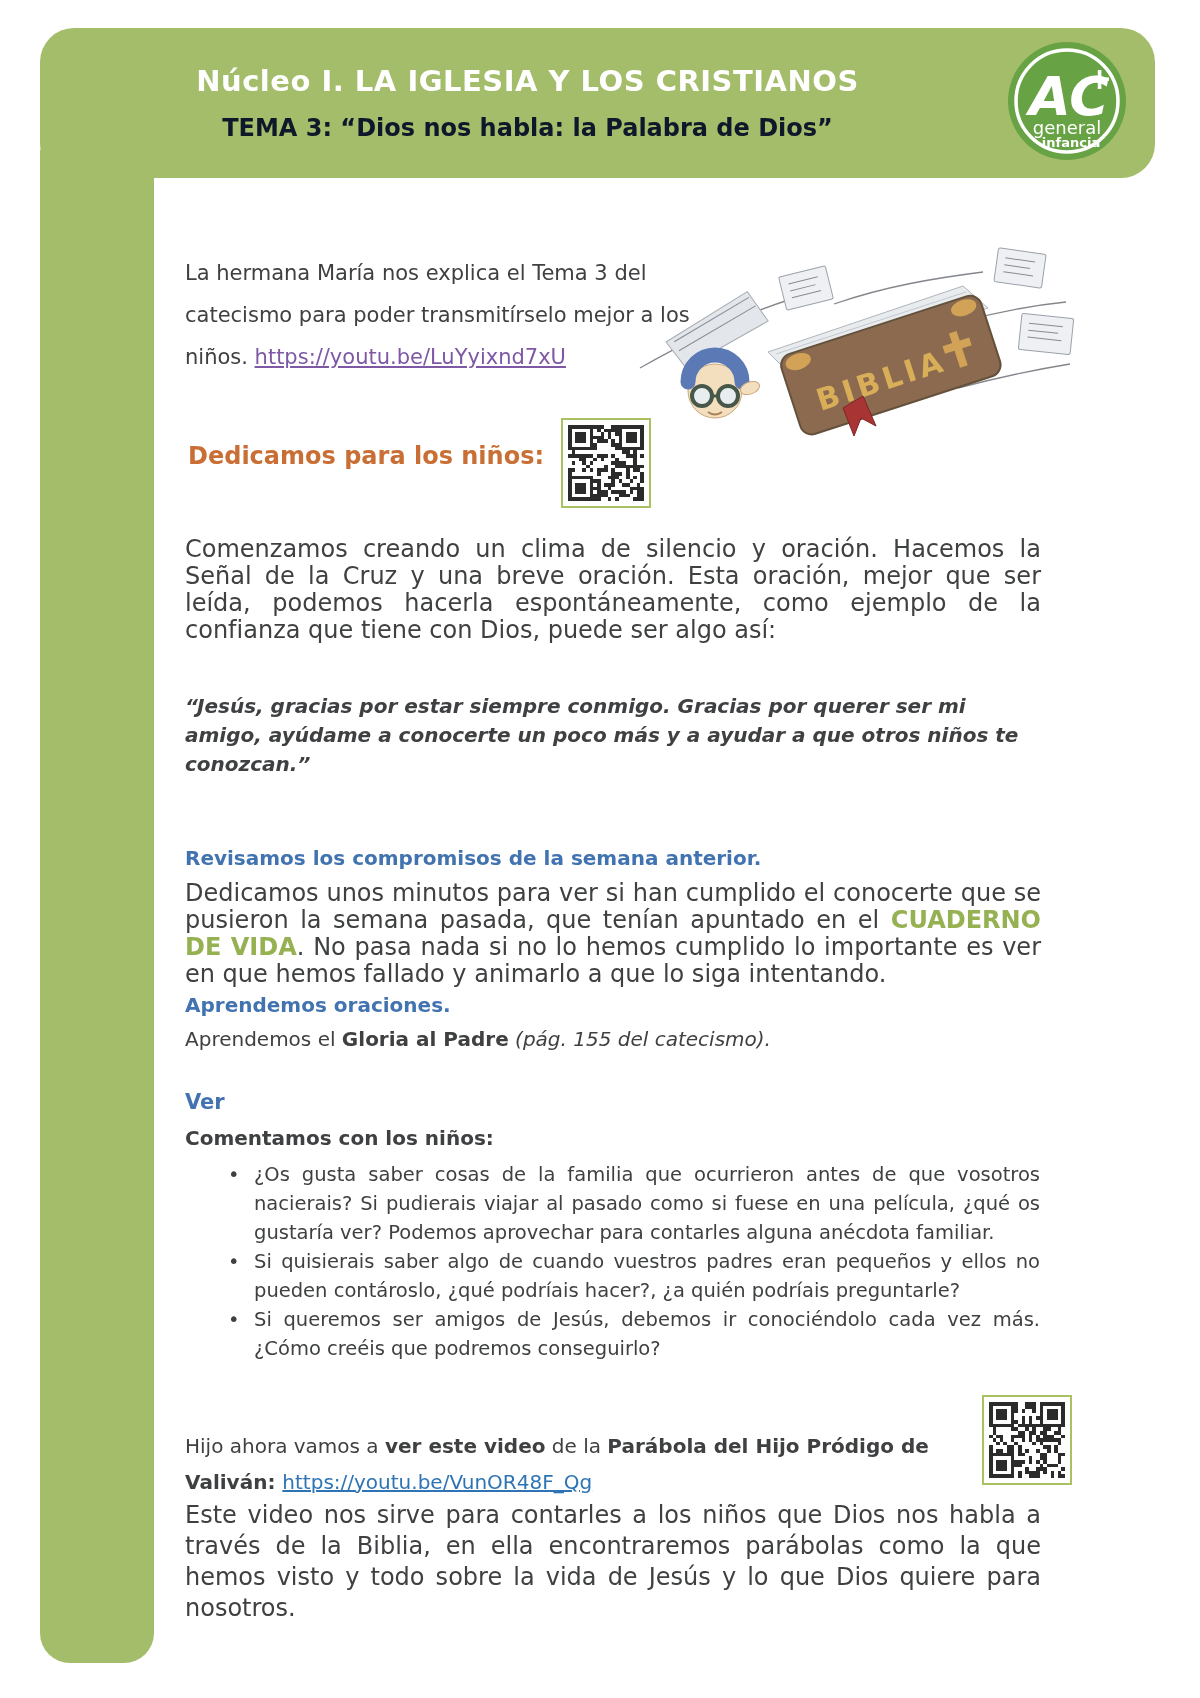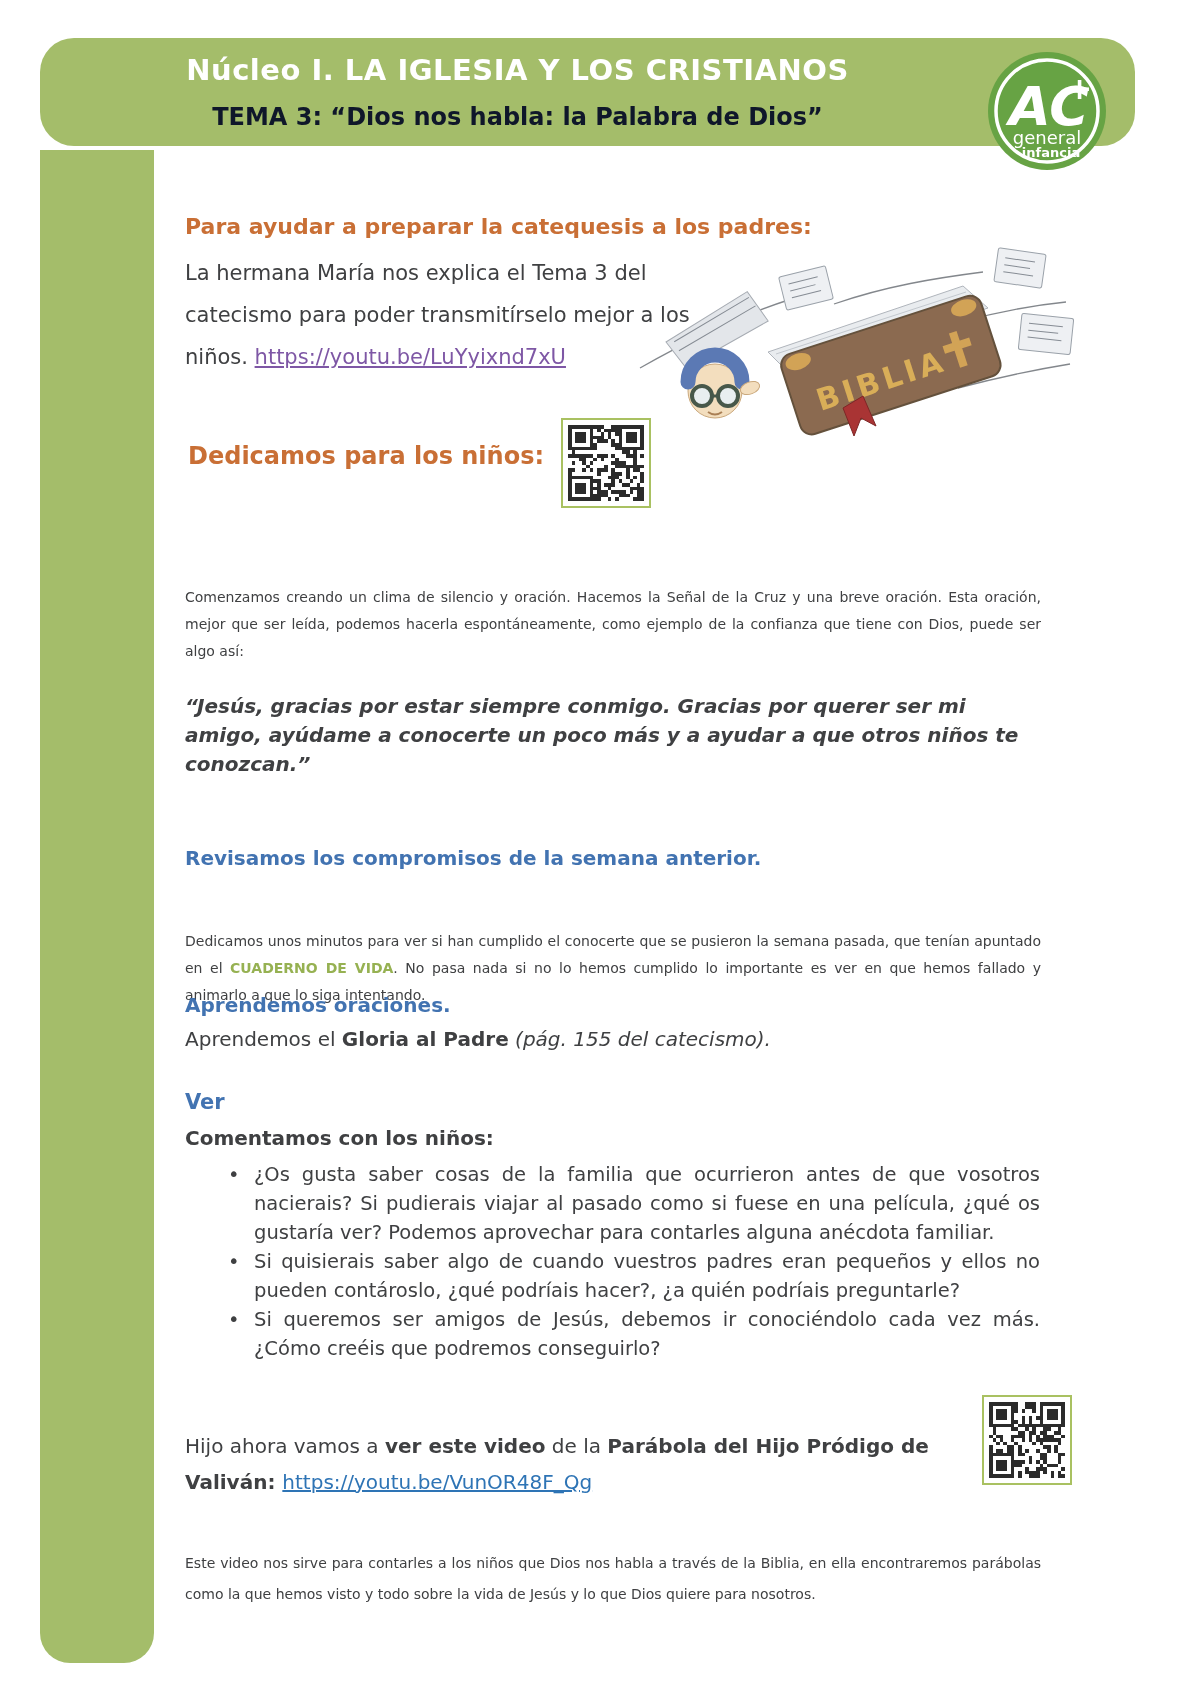--- a/index.html
+++ b/index.html
@@ -3,40 +3,40 @@
 <meta charset="utf-8">
 <style>
   html,body{margin:0;padding:0;background:#fff;}
   .page{
     position:relative;width:1200px;height:1698px;background:#fff;overflow:hidden;
     font-family:"DejaVu Sans","Liberation Sans",sans-serif;color:var(--body-text,#3f4042);
   }
   
   #side-strip{position:absolute;left:40px;top:150px;width:114px;height:1513px;
     background:var(--band-green,#a4bd6a);border-radius:0 0 30px 30px;}
-  #header-band{position:absolute;left:40px;top:38px;width:1095px;height:108px;
-    background:var(--band-green,#a4bd6a);border-radius:34px;}
+  #header-band{position:absolute;left:40px;top:28px;width:1095px;height:150px;
+    background:var(--band-green,#a4bd6a);border-radius:34px;padding-left:20px;}
   .titles{position:absolute;left:70px;right:210px;top:0;bottom:0;
     display:flex;flex-direction:column;justify-content:center;align-items:center;gap:16px;text-align:center;}
   #title1{color:#fff;font-weight:bold;font-size:29px;letter-spacing:.5px;white-space:nowrap;}
   #title2{color:#0f172a;font-weight:bold;font-size:24px;white-space:nowrap;}
   #logo{position:absolute;right:28px;top:13px;width:120px;height:120px;}
   .logo-bg{fill:var(--logo-green,#67a344);}
   .logo-ring{fill:none;stroke:#fff;stroke-width:3.5;}
   #logo text{fill:#fff;font-family:"DejaVu Sans",sans-serif;}
   .logo-ac{font-size:54px;font-weight:bold;font-style:italic;}
   .logo-plus{font-size:30px;font-weight:bold;}
   .logo-l1{font-size:18px;text-anchor:middle;}
   .logo-l2{font-size:13px;font-weight:bold;text-anchor:middle;}
 
   
   .abs{position:absolute;margin:0;}
   .orange{color:var(--accent-orange,#c96f35);font-weight:bold;}
   .blue{color:var(--heading-blue,#4273b1);font-weight:bold;font-size:20px;}
-  .body{font-size:14px;line-height:27px;margin-top:48px;}
+  .body{font-size:24px;line-height:27px;}
   .just{text-align:justify;}
   .hl{color:var(--highlight-green,#96b152);font-weight:bold;}
   a{text-decoration:underline;cursor:pointer;}
   .link-purple{color:var(--link-purple,#7e57a5);}
   .link-blue{color:var(--link-blue,#2e74b5);}
 
   #h1-parents{left:185px;top:214px;font-size:22px;}
   #p-intro{left:185px;top:252px;width:505px;font-size:21px;line-height:42px;}
   #illustration{left:638px;top:246px;}
   .qr{position:absolute;width:76px;height:76px;padding:5px;background:#fff;
@@ -81,21 +81,20 @@
     <svg id="logo" viewBox="0 0 120 120">
       <circle class="logo-bg" cx="60" cy="60" r="59"></circle>
       <circle class="logo-ring" cx="60" cy="60" r="51"></circle>
       <text class="logo-ac" x="22" y="74">AC</text>
       <text class="logo-plus" x="80" y="48">+</text>
       <text class="logo-l1" x="60" y="93">general</text>
       <text class="logo-l2" x="64" y="106">infancia</text>
     </svg>
   </header>
 
-  <h2 id="h1-parents" class="abs orange">Para ayudar a preparar la catequesis a los padres:</h2>
 
   <p id="p-intro" class="abs"><span>La hermana María nos explica el Tema 3 del catecismo para poder transmitírselo mejor a los niños. </span><a class="link-purple">https://youtu.be/LuYyixnd7xU</a></p>
 
   <svg id="illustration" class="abs" width="445" height="195" viewBox="0 0 445 195">
     <g>
       <path class="mline" d="M2 122 C 55 92, 115 62, 178 46"></path>
       <path class="mline" d="M196 58 C 248 40, 298 32, 345 26"></path>
       <path class="mline" d="M258 96 C 315 76, 368 62, 428 56"></path>
       <path class="mline" d="M320 142 C 358 132, 395 124, 432 118"></path>
     </g>

